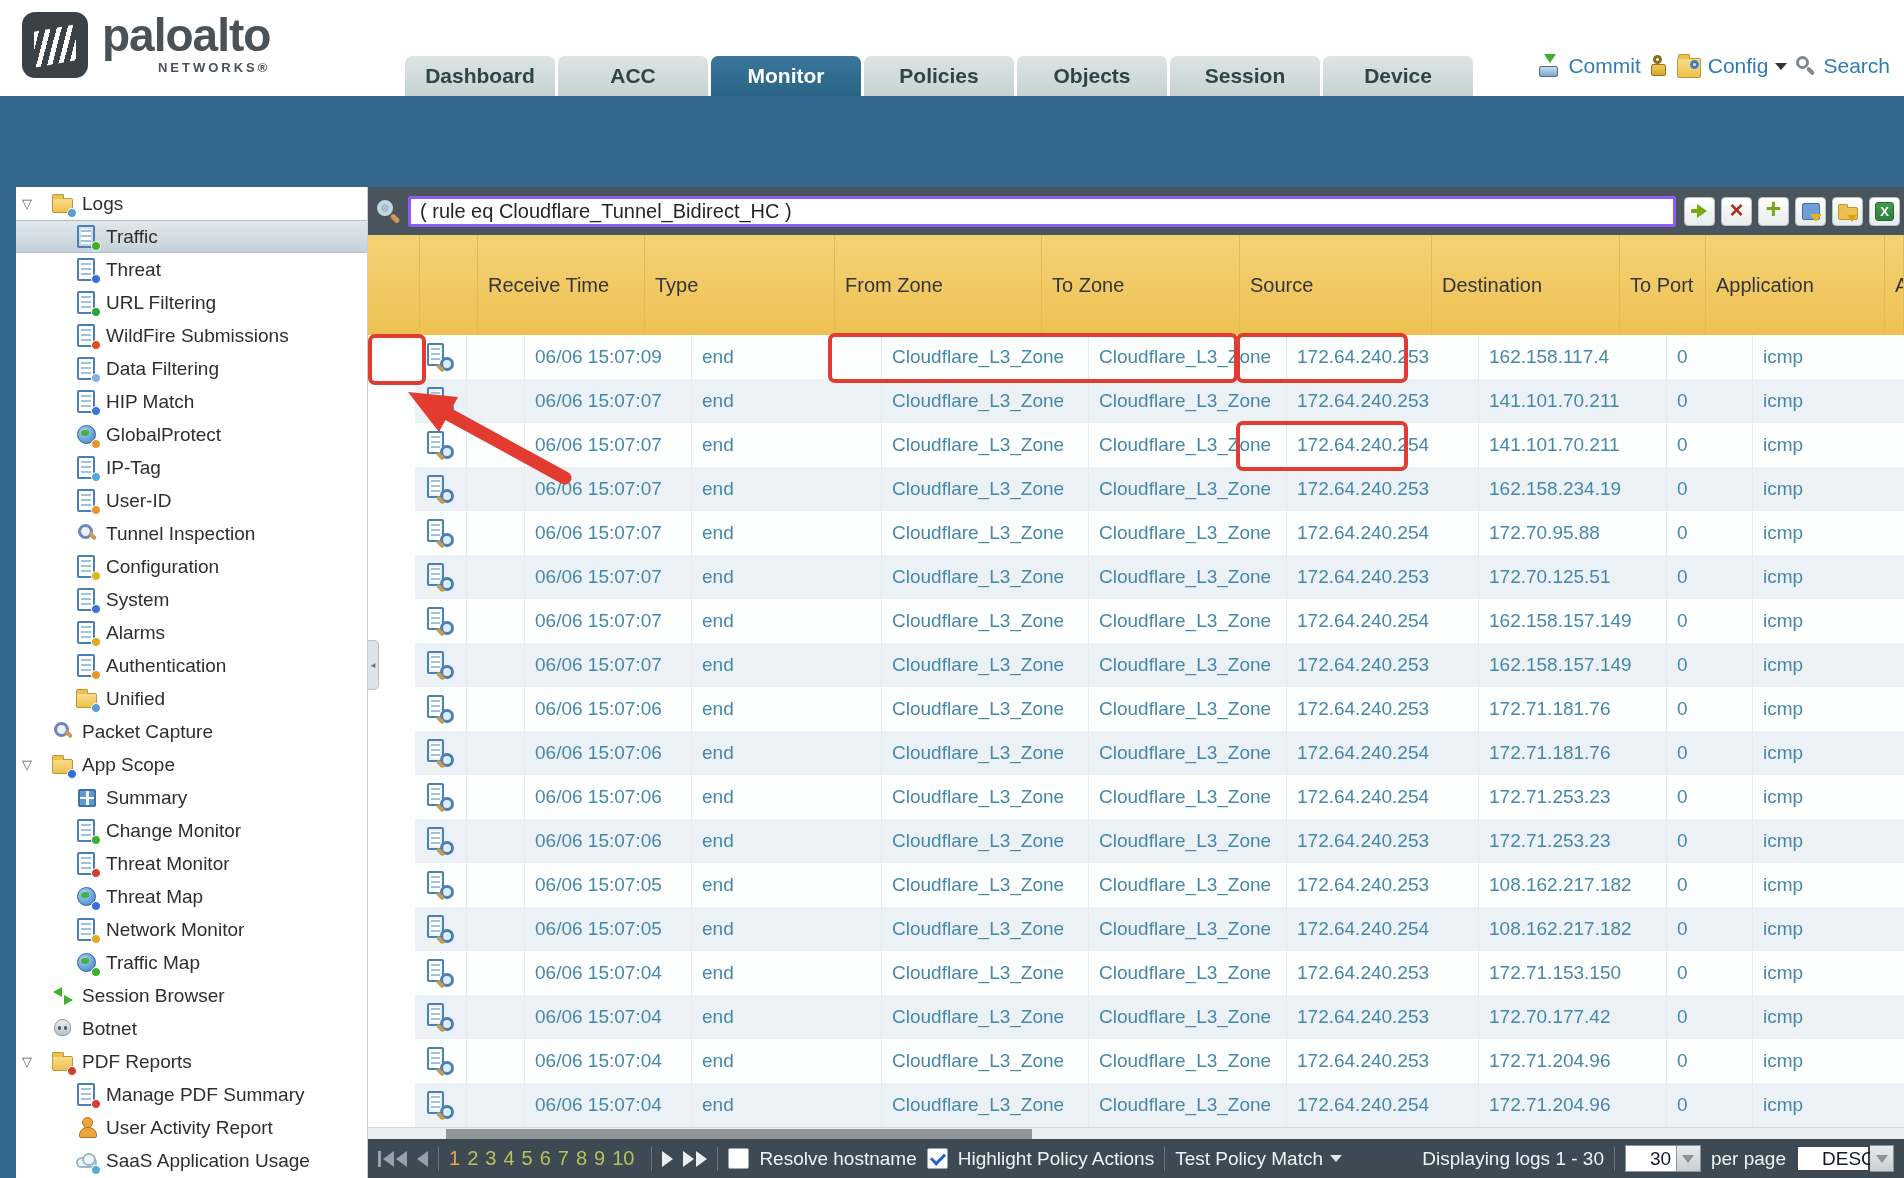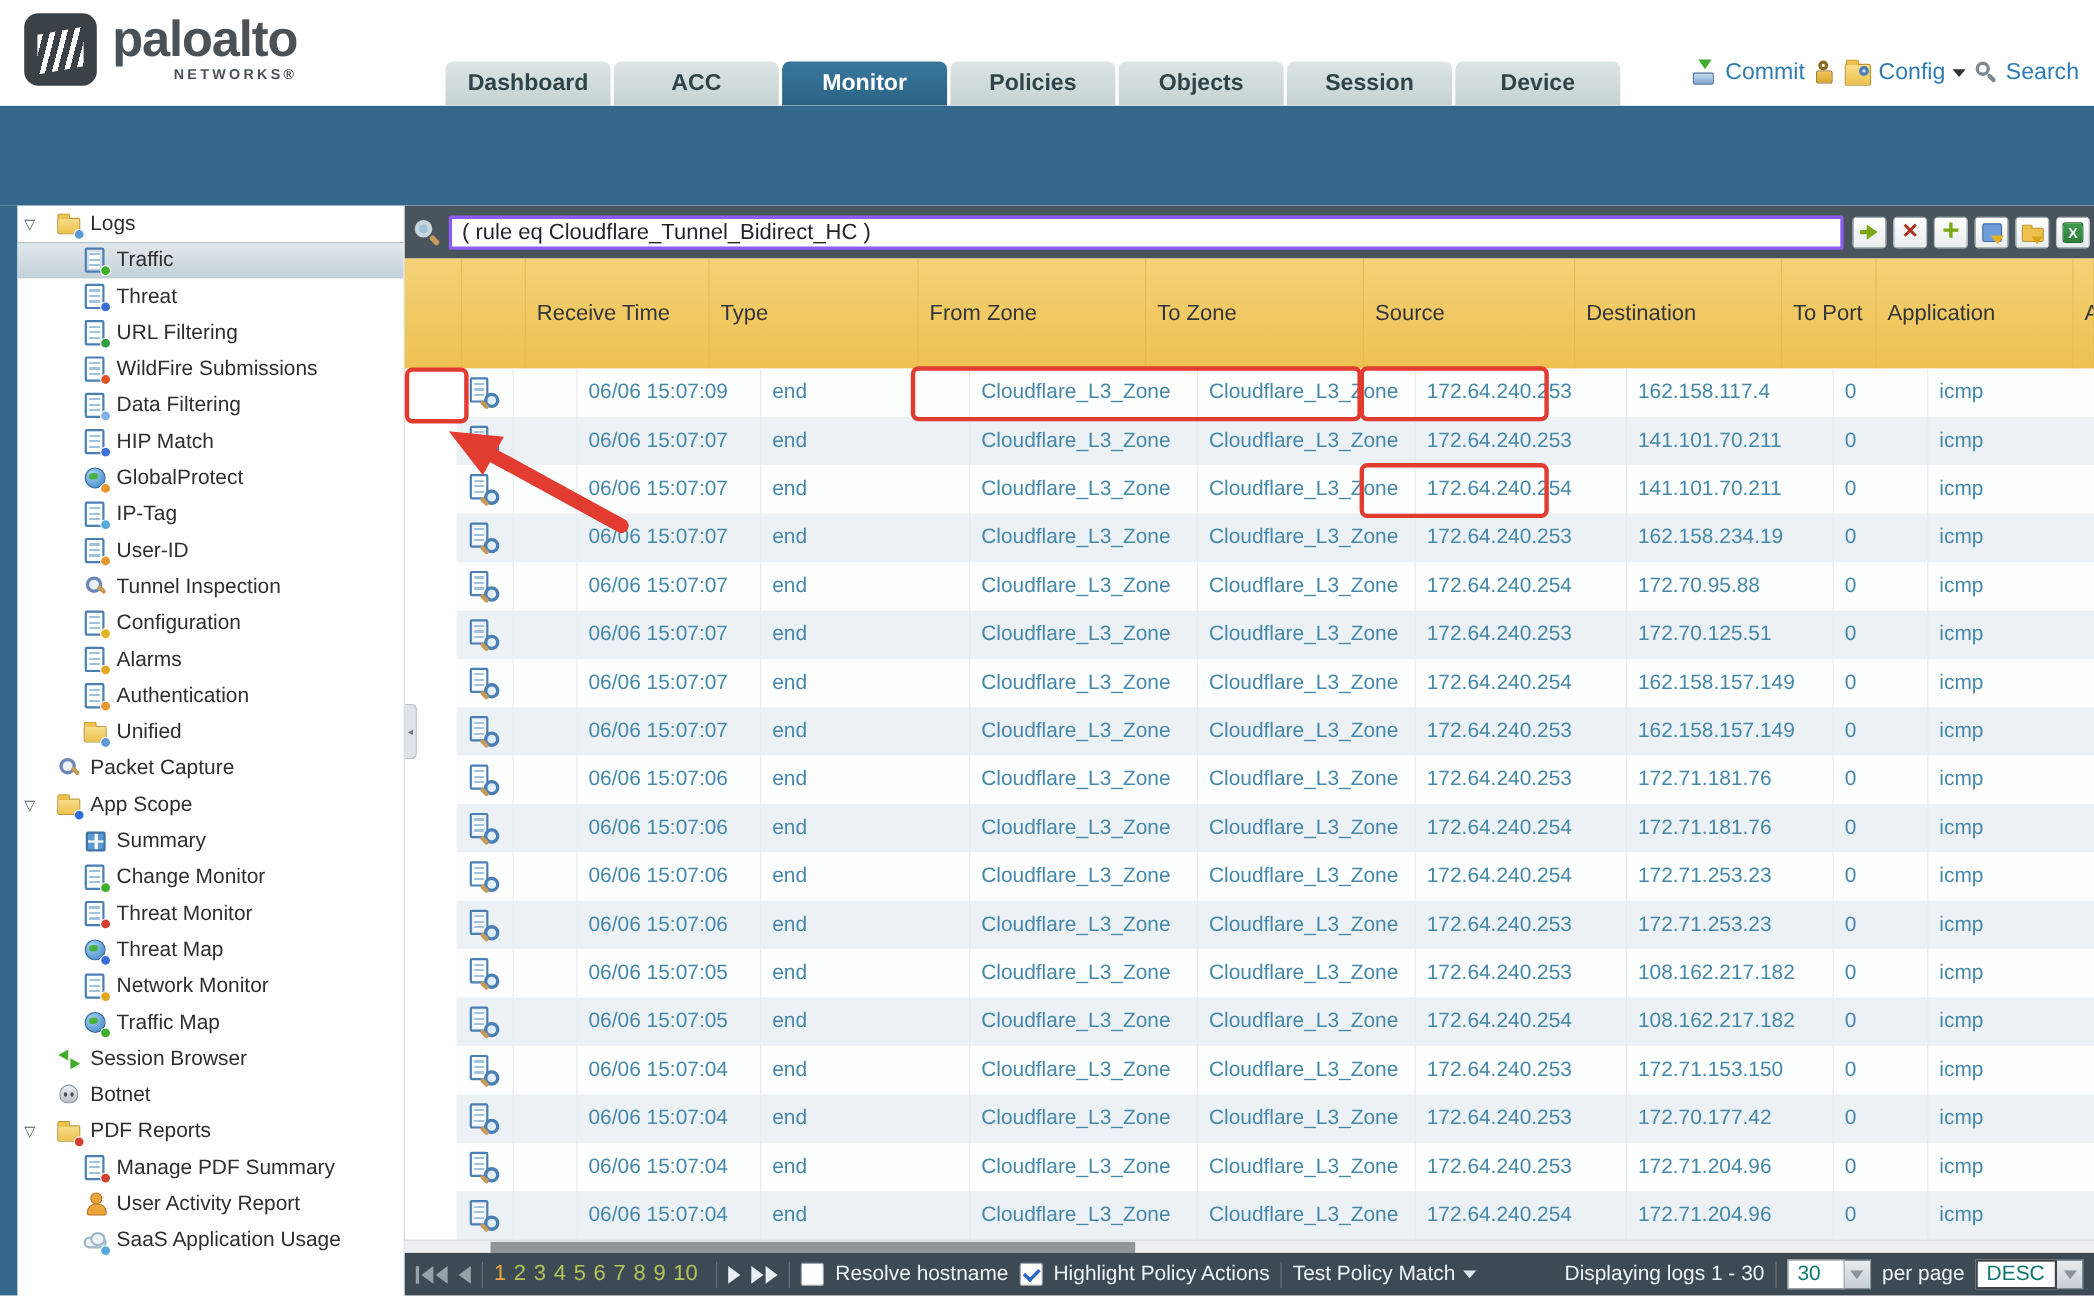--- a/index.html
+++ b/index.html
@@ -33,21 +33,21 @@
   .search-icon{position:relative;width:20px;height:20px;}
   .search-icon::before{content:"";position:absolute;left:0;top:0;width:13px;height:13px;border:3px solid #7d8890;border-radius:50%;box-sizing:border-box;}
   .search-icon::after{content:"";position:absolute;right:1px;bottom:3px;width:9px;height:4px;background:#7d8890;border-radius:2px;transform:rotate(45deg);}
   .caret{width:0;height:0;border-left:6px solid transparent;border-right:6px solid transparent;border-top:7px solid #333;}
 
   
   .blue-band{position:absolute;left:0;top:96px;width:1904px;height:91px;background:#33688C;}
   .band-controls{position:absolute;top:40px;right:10px;display:flex;align-items:center;gap:12px;}
   .selwrap{display:flex;align-items:stretch;cursor:pointer;}
   .selbox{background:#fff;border:1px solid #8a949c;height:32px;display:flex;align-items:center;
-    padding:0 8px;font-size:20px;color:#0f766e;box-sizing:border-box;}
+    padding:0 24px;font-size:20px;color:#0f172a;box-sizing:border-box;}
   .selarrow{width:26px;height:32px;background:linear-gradient(#e8ecef,#c7ced3);border:1px solid #8a949c;
     border-left:none;display:flex;align-items:center;justify-content:center;box-sizing:border-box;}
   .selarrow i{width:0;height:0;border-left:6px solid transparent;border-right:6px solid transparent;border-top:8px solid #8a949c;}
   .refresh-icon{position:relative;width:28px;height:28px;cursor:pointer;}
   .refresh-icon::before{content:"";position:absolute;left:2px;top:3px;width:19px;height:19px;border:4px solid #dfe7ec;
     border-radius:50%;border-right-color:transparent;transform:rotate(25deg);box-sizing:border-box;}
   .refresh-icon::after{content:"";position:absolute;right:0;top:2px;border-left:6px solid transparent;border-right:6px solid transparent;border-top:8px solid #dfe7ec;transform:rotate(45deg);}
   .help-group{display:flex;align-items:center;gap:4px;color:#eef3f6;font-size:20px;cursor:pointer;}
   .help-icon{width:24px;height:24px;border-radius:50%;background:radial-gradient(circle at 35% 30%,#7fb3e8,#2a64b0);
     color:#fff;font-weight:bold;font-size:15px;display:flex;align-items:center;justify-content:center;border:1px solid #1f4f8f;box-sizing:border-box;}
@@ -306,20 +306,27 @@
       <div class="side-item lvl1">
         <span class="tico ib-doc">
           <i class="base"></i>
           <i class="badge" style="background: rgb(227, 181, 31);"></i>
         </span>
         <span class="side-label">Configuration</span>
       </div>
       <div class="side-item lvl1">
         <span class="tico ib-doc">
           <i class="base"></i>
+          <i class="badge" style="background: rgb(63, 114, 216);"></i>
+        </span>
+        <span class="side-label">System</span>
+      </div>
+      <div class="side-item lvl1">
+        <span class="tico ib-doc">
+          <i class="base"></i>
           <i class="badge" style="background: rgb(227, 168, 31);"></i>
         </span>
         <span class="side-label">Alarms</span>
       </div>
       <div class="side-item lvl1">
         <span class="tico ib-doc">
           <i class="base"></i>
           <i class="badge" style="background: rgb(232, 149, 46);"></i>
         </span>
         <span class="side-label">Authentication</span>

